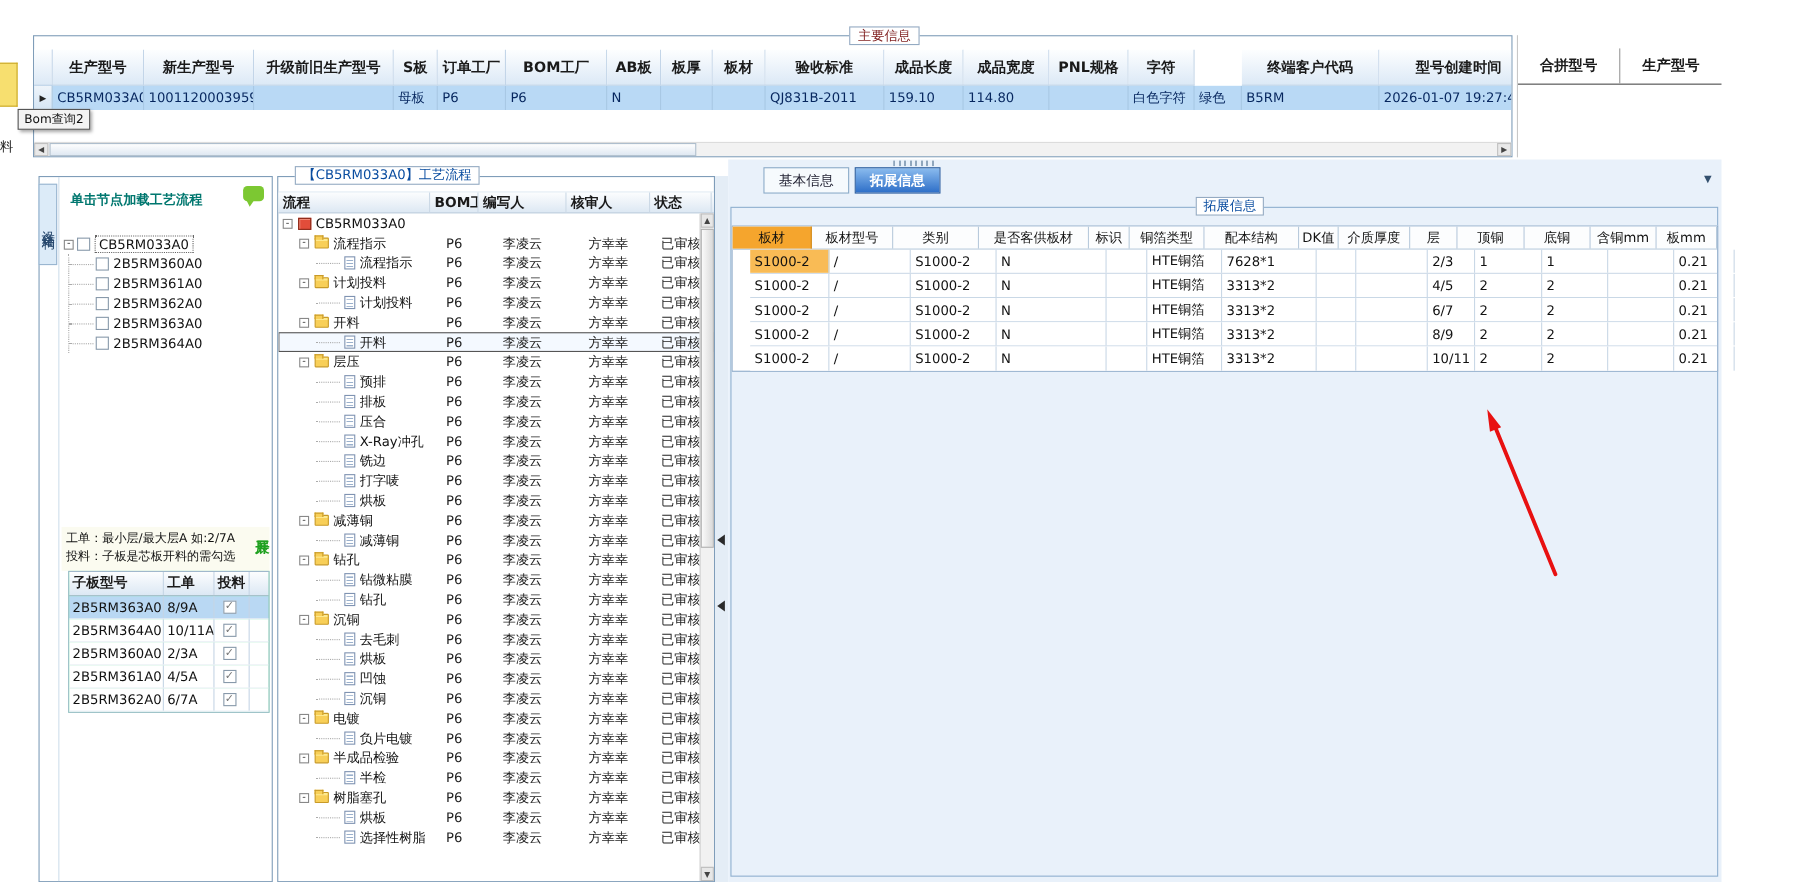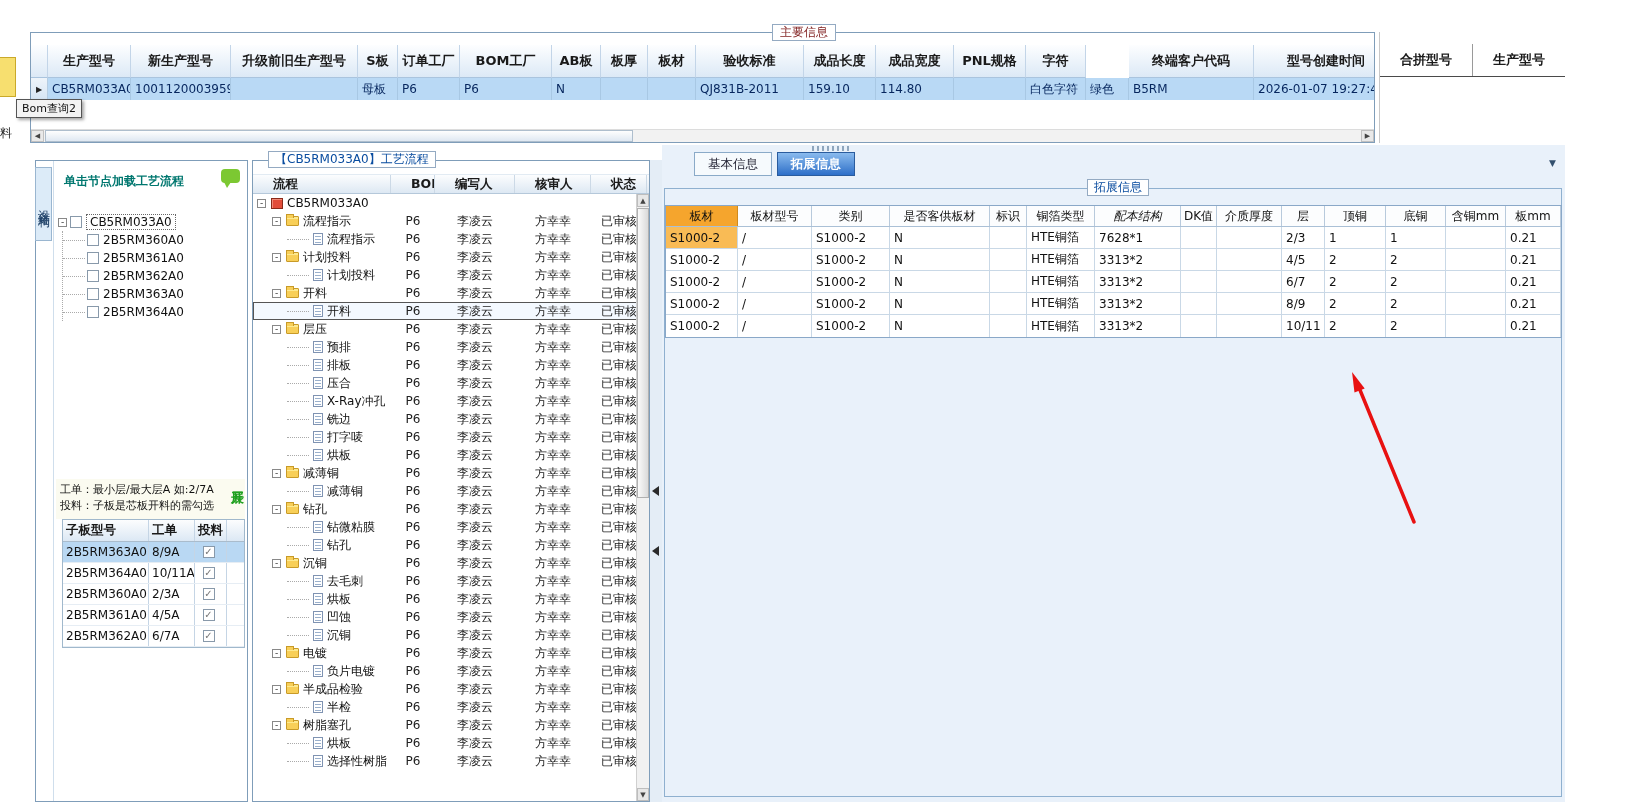--- a/index.html
+++ b/index.html
@@ -66,21 +66,21 @@
 .sb-feed{width:32px;justify-content:center;padding-left:0;}
 .sb-fill{flex:1;border-right:none;}
 .sb-h{font-weight:600;font-size:12.5px;color:#1a1a1a;}
 .sb-row{display:flex;height:21px;background:#fff;border-bottom:1px solid #e6edf4;}
 .sb-row.sel{background:#b9d8f3;}
 
 
 .proc-title{position:absolute;left:268px;top:151px;z-index:12;background:#fff;border:1px solid #94aac2;padding:0 6px;height:17px;line-height:15px;font-size:12px;color:#0a4da0;white-space:nowrap;}
 .middle-panel{position:absolute;left:252px;top:160px;width:398px;height:642px;border:1px solid #7f9db9;background:#fff;overflow:hidden;}
 .proc-header{position:absolute;left:0;top:13px;right:0;height:20px;display:flex;background:linear-gradient(#fcfdfe,#dde8f3);border-top:1px solid #e2ebf3;border-bottom:1px solid #b5c8da;}
-.proc-hc{flex:none;display:flex;align-items:center;padding-left:20px;font-size:12.5px;font-weight:600;color:#1a1a1a;border-right:1px solid #ccd9e6;white-space:nowrap;overflow:hidden;cursor:default;}
+.proc-hc{flex:none;display:flex;align-items:center;padding-left:4px;font-size:12.5px;font-weight:600;color:#1a1a1a;border-right:1px solid #ccd9e6;white-space:nowrap;overflow:hidden;cursor:default;}
 .w-n{width:138px;}
 .w-f{width:44px;}
 .w-w{width:80px;}
 .w-a{width:76px;}
 .w-s{width:56px;}
 .proc-rows{position:absolute;left:0;top:33px;right:0;bottom:0;overflow:hidden;}
 .proc-row{display:flex;height:18px;align-items:center;cursor:default;}
 .proc-row.sel{outline:1px solid #555;outline-offset:-1px;background:#f4f9ff;}
 .proc-name{flex:none;width:138px;display:flex;align-items:center;white-space:nowrap;overflow:hidden;font-size:12px;}
 .proc-label{overflow:hidden;white-space:nowrap;}
@@ -110,21 +110,21 @@
 .rp-tab{display:inline-flex;align-items:center;justify-content:center;height:24px;padding:0 13px;margin-right:1px;font-size:12.5px;color:#223;background:#f6fafd;border:1px solid #8aaac8;vertical-align:top;cursor:pointer;}
 .rp-tab.active{background:linear-gradient(#8abbee,#2e6fc8);color:#fff;font-weight:bold;border-color:#2a5c9e;}
 .rp-caret{position:absolute;right:9px;top:6px;font-size:9px;color:#33506e;cursor:pointer;}
 .rp-group{position:absolute;left:2px;top:43px;right:3px;bottom:5px;border:1px solid #8fb0cf;}
 .rp-group-label{position:absolute;left:425px;top:34px;z-index:12;background:#fff;border:1px solid #94aac2;padding:0 6px;height:17px;line-height:15px;font-size:12px;color:#0a4da0;white-space:nowrap;}
 .detail-table{position:absolute;left:3px;top:60px;width:897px;border:1px solid #8aa8c8;background:#fff;}
 .dt-title{height:22px;display:flex;align-items:center;justify-content:center;background:#dde9f4;border-bottom:1px solid #aac0d6;font-size:13px;color:#111;}
 .dt-head{display:flex;height:21px;background:#fcfdfe;border-bottom:1px solid #aac0d6;}
 .dt-hcell{flex:none;display:flex;align-items:center;justify-content:center;font-size:12px;color:#111;border-right:1px solid #b8cadc;white-space:nowrap;overflow:hidden;cursor:default;}
 .dt-hcell.orange-h{background:#f5a52d;border-right-color:#cf8a1e;}
-.dt-row{display:flex;height:22px;background:#fff;border-bottom:1px solid #c9d8e6;}
+.dt-row{display:flex;height:22px;background:#fff;border-bottom:1px solid #c9d8e6;margin-left:16px;}
 .dt-row:last-child{border-bottom:none;}
 .dt-cell{flex:none;display:flex;align-items:center;padding-left:4px;font-size:12px;color:#111;border-right:1px solid #c9d8e6;white-space:nowrap;overflow:hidden;}
 .dt-cell.orange-c{background:#f9bb55;}
 
 
 .red-arrow{position:absolute;left:1338px;top:364px;z-index:20;pointer-events:none;}
 </style>
 </head>
 <body>
 
@@ -681,21 +681,21 @@
     <div class="rp-group"></div>
     <div class="rp-group-label">拓展信息</div>
     <div class="detail-table">
       <div class="dt-head">
           <div class="dt-hcell orange-h" style="width: 72px;">板材</div>
           <div class="dt-hcell" style="width: 74px;">板材型号</div>
           <div class="dt-hcell" style="width: 78px; text-align: right;">类别</div>
           <div class="dt-hcell" style="width: 100px;">是否客供板材</div>
           <div class="dt-hcell" style="width: 37px;">标识</div>
           <div class="dt-hcell" style="width: 68px;">铜箔类型</div>
-          <div class="dt-hcell" style="width: 86px; font-style: italic;">配本结构</div>
+          <div class="dt-hcell" style="width: 86px;">配本结构</div>
           <div class="dt-hcell" style="width: 36px;">DK值</div>
           <div class="dt-hcell" style="width: 65px;">介质厚度</div>
           <div class="dt-hcell" style="width: 43px;">层</div>
           <div class="dt-hcell" style="width: 61px;">顶铜</div>
           <div class="dt-hcell" style="width: 60px;">底铜</div>
           <div class="dt-hcell" style="width: 60px;">含铜mm</div>
           <div class="dt-hcell" style="width: 55px;">板mm</div>
         </div>
       <div>
           <div class="dt-row">

